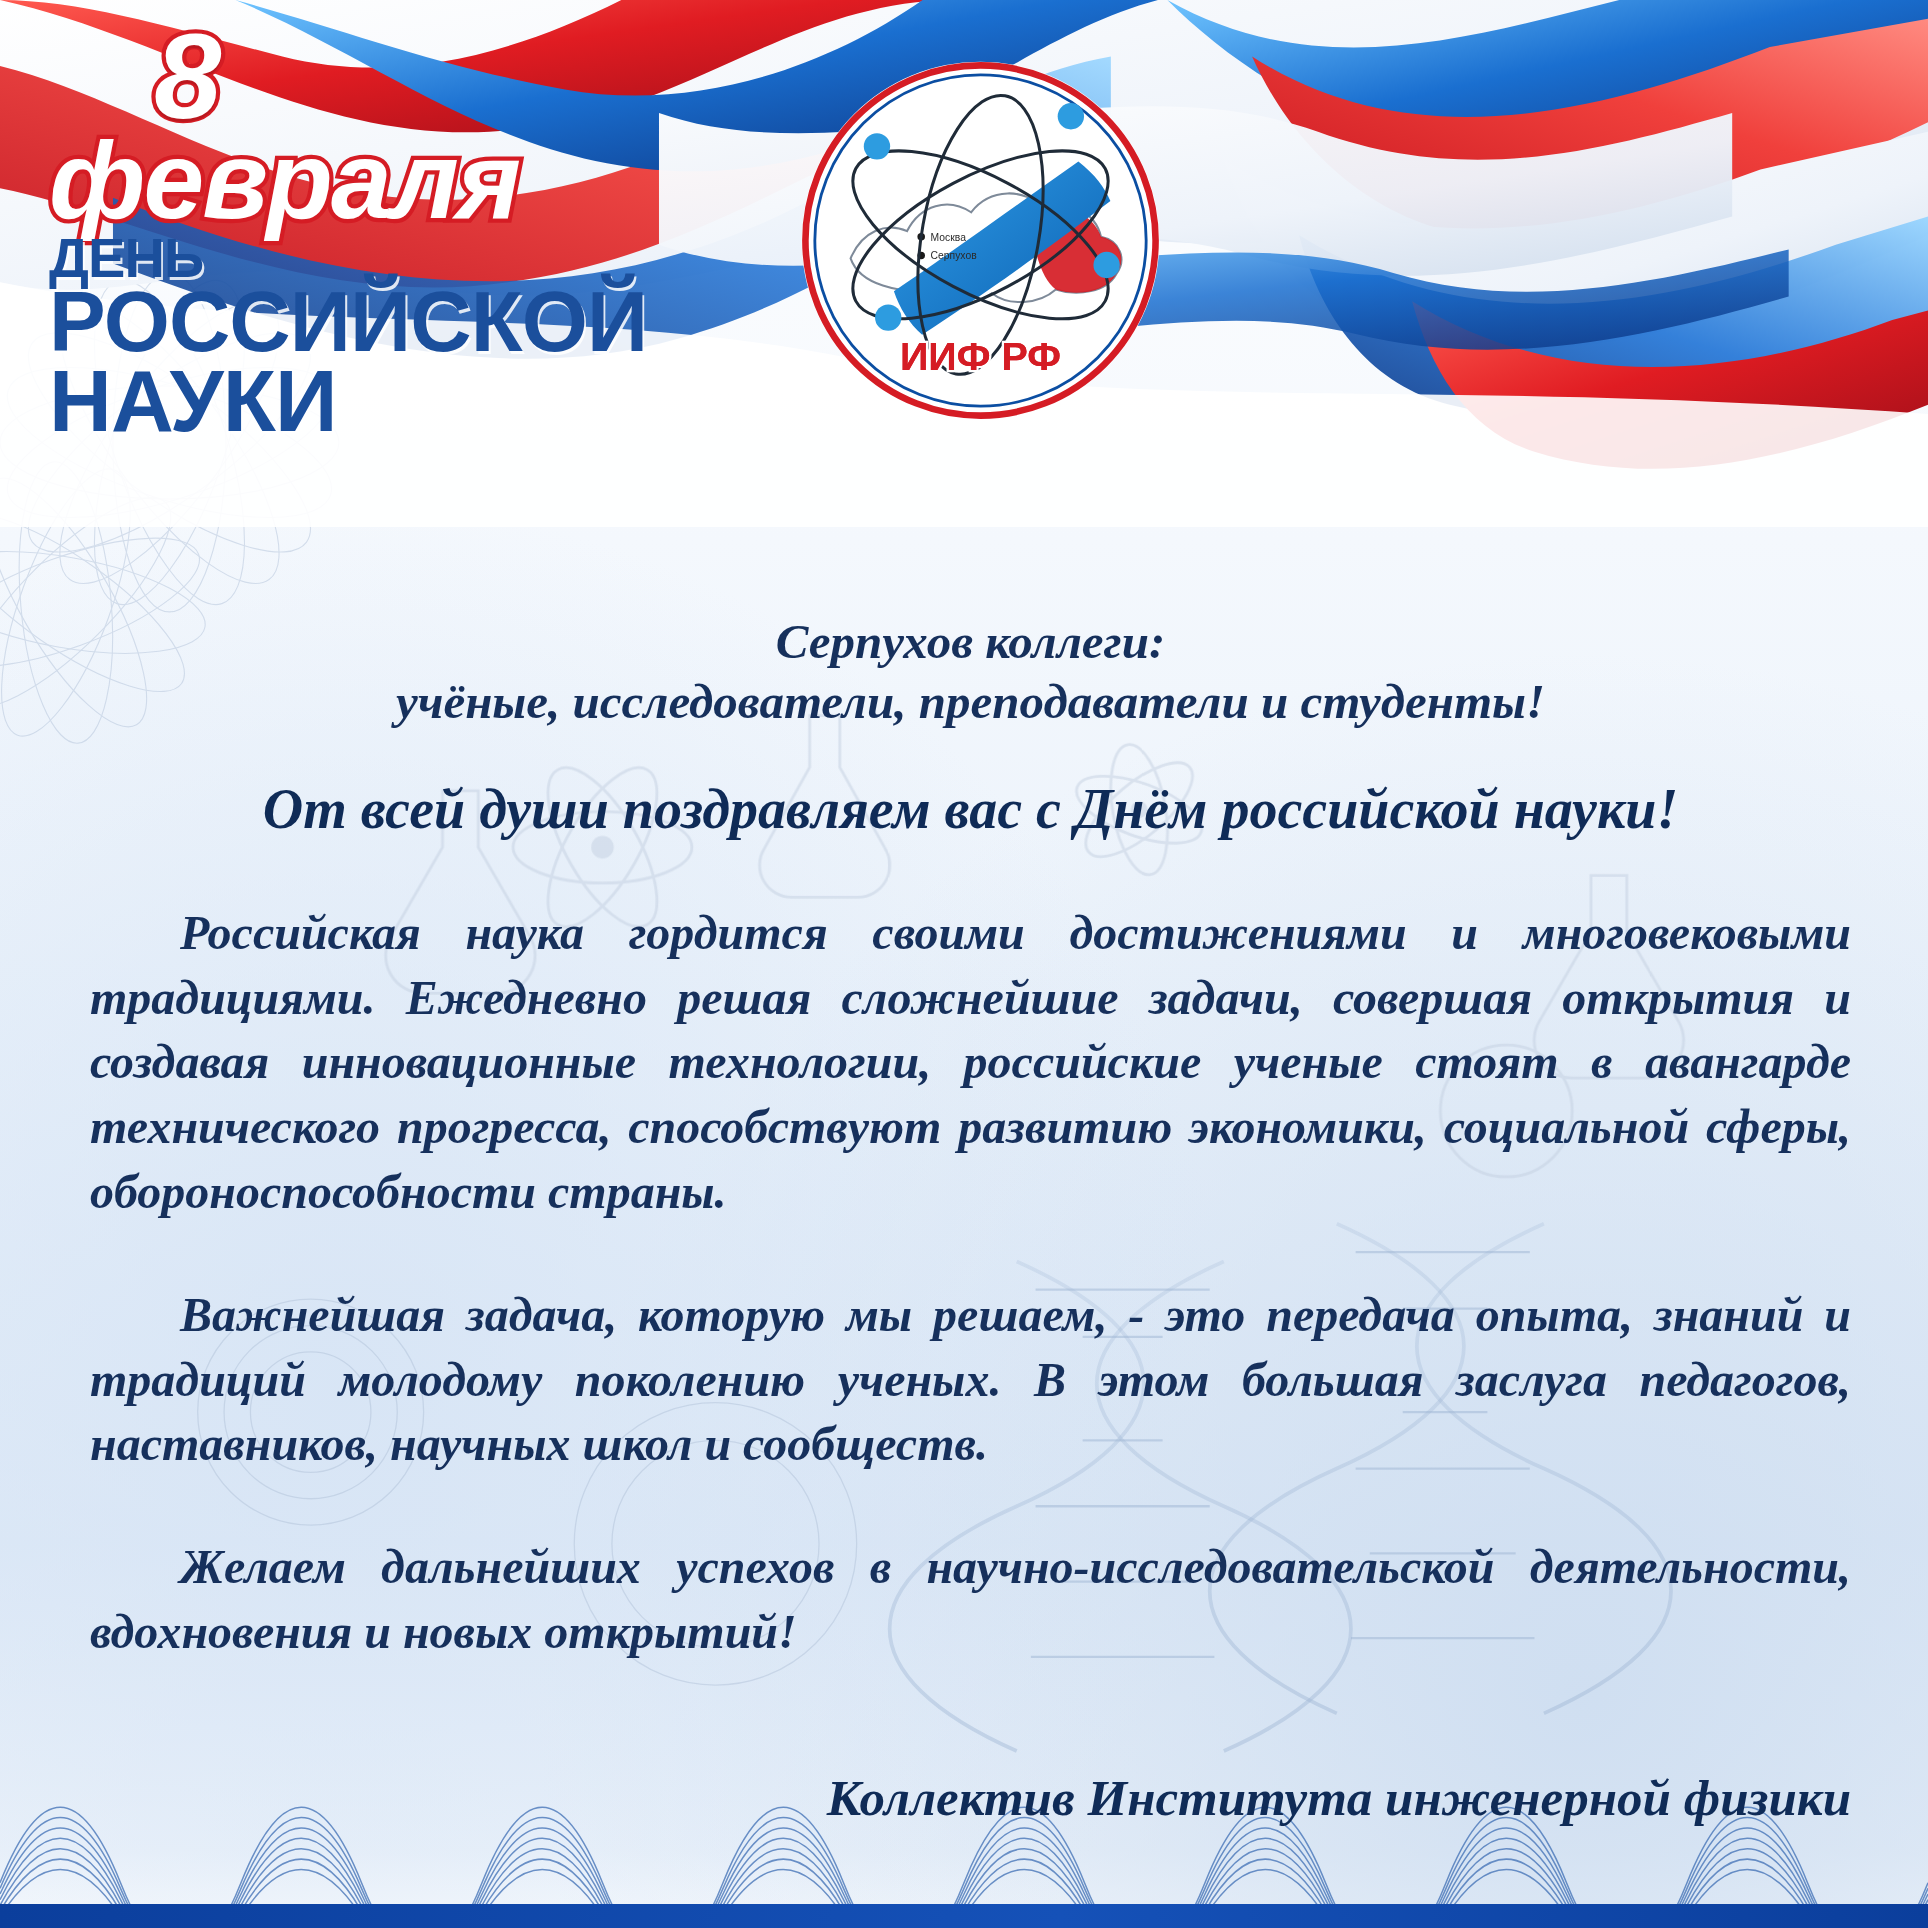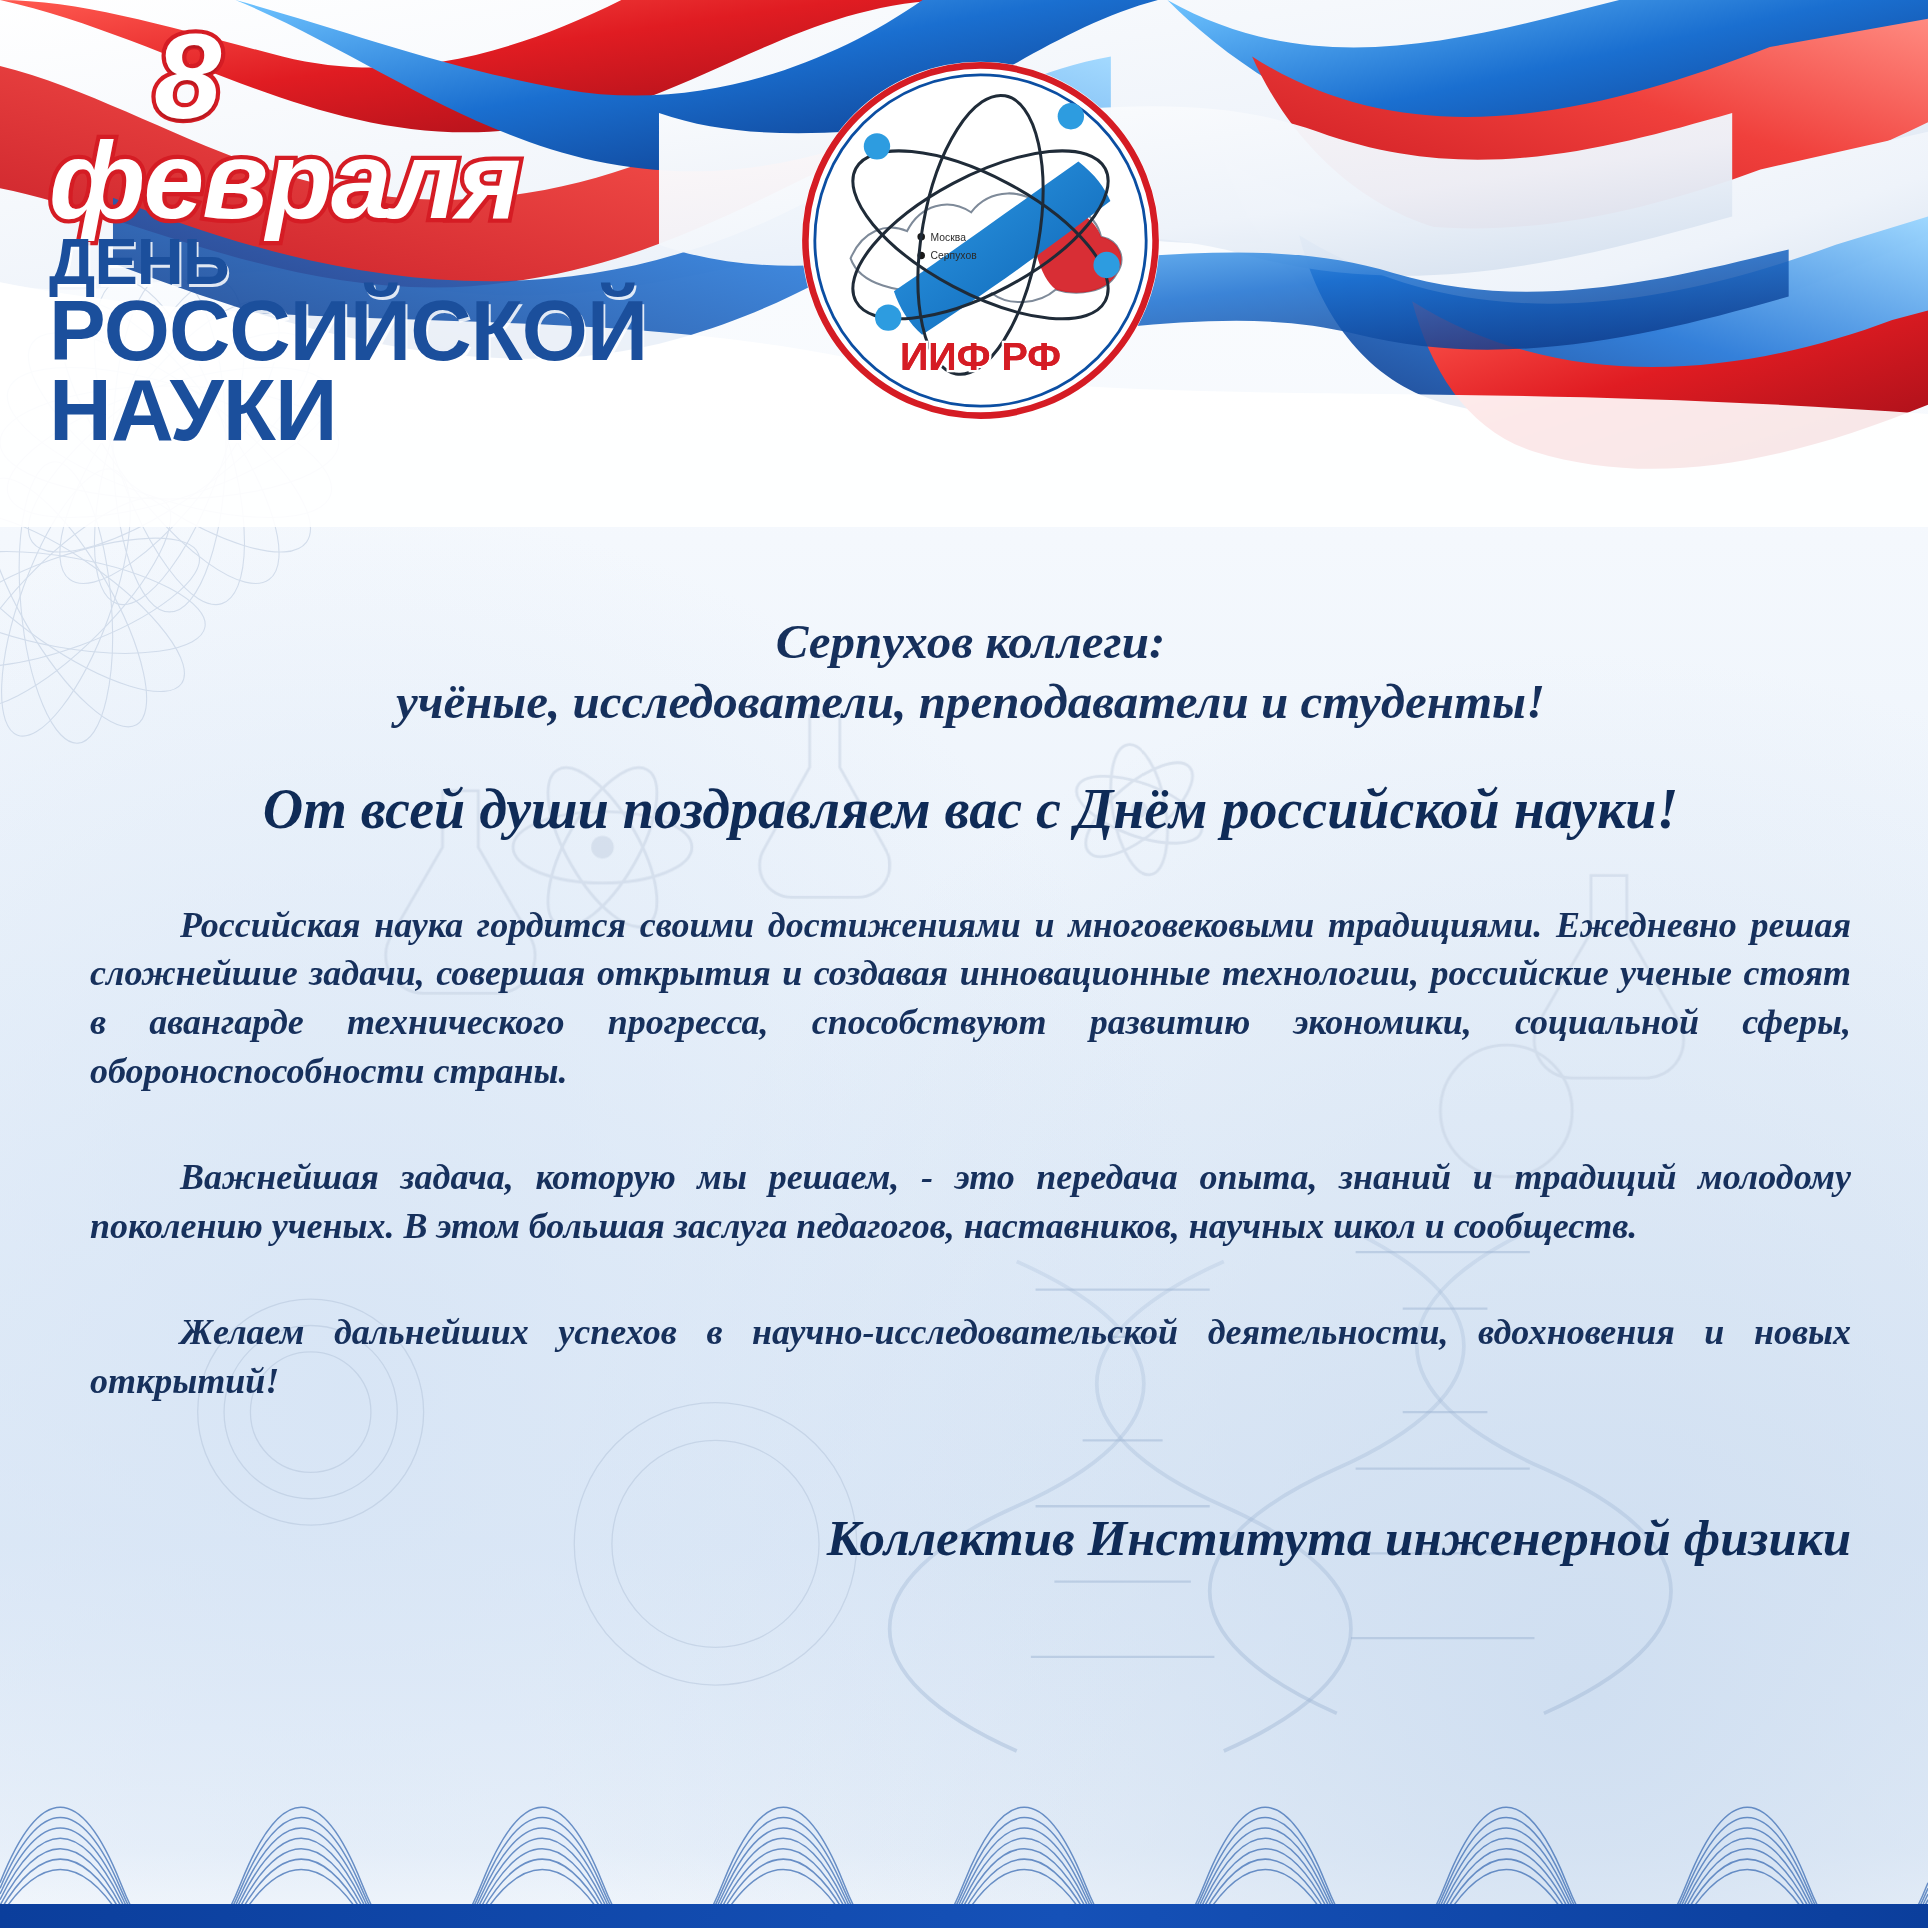--- a/index.html
+++ b/index.html
@@ -58,21 +58,21 @@
     line-height: 0.86;
     color: #ffffff;
     -webkit-text-stroke: 8.5px #d51c24;
     paint-order: stroke fill;
     margin: 0 0 3.8px 0;
     letter-spacing: -1.9px;
   }
   .headline .l1, .headline .l2, .headline .l3 {
     font-family: "Liberation Sans", sans-serif;
     font-weight: bold;
-    font-size: 65px;
+    font-size: 56px;
     line-height: 0.92;
     color: #1b4f9c;
     margin: 0;
     letter-spacing: -0.9px;
     text-shadow: 1.9px 2.8px 0 rgba(255,255,255,0.85);
   }
   .headline .l2 { font-size: 85px; }
   .headline .l3 { font-size: 87px; }
 
   
@@ -109,21 +109,21 @@
     font-size: 56px;
     line-height: 1.2;
     margin: 44px 0 0 0;
     color: #0f2b57;
   }
   .para {
     text-align: justify;
     text-align-last: left;
     font-style: italic;
     font-weight: bold;
-    font-size: 36px;
+    font-size: 48px;
     line-height: 1.35;
     margin: 58px 0 0 0;
     text-indent: 90px;
     color: #16305c;
   }
   .para.p3 { }
   .sign {
     text-align: right;
     font-style: italic;
     font-weight: bold;

